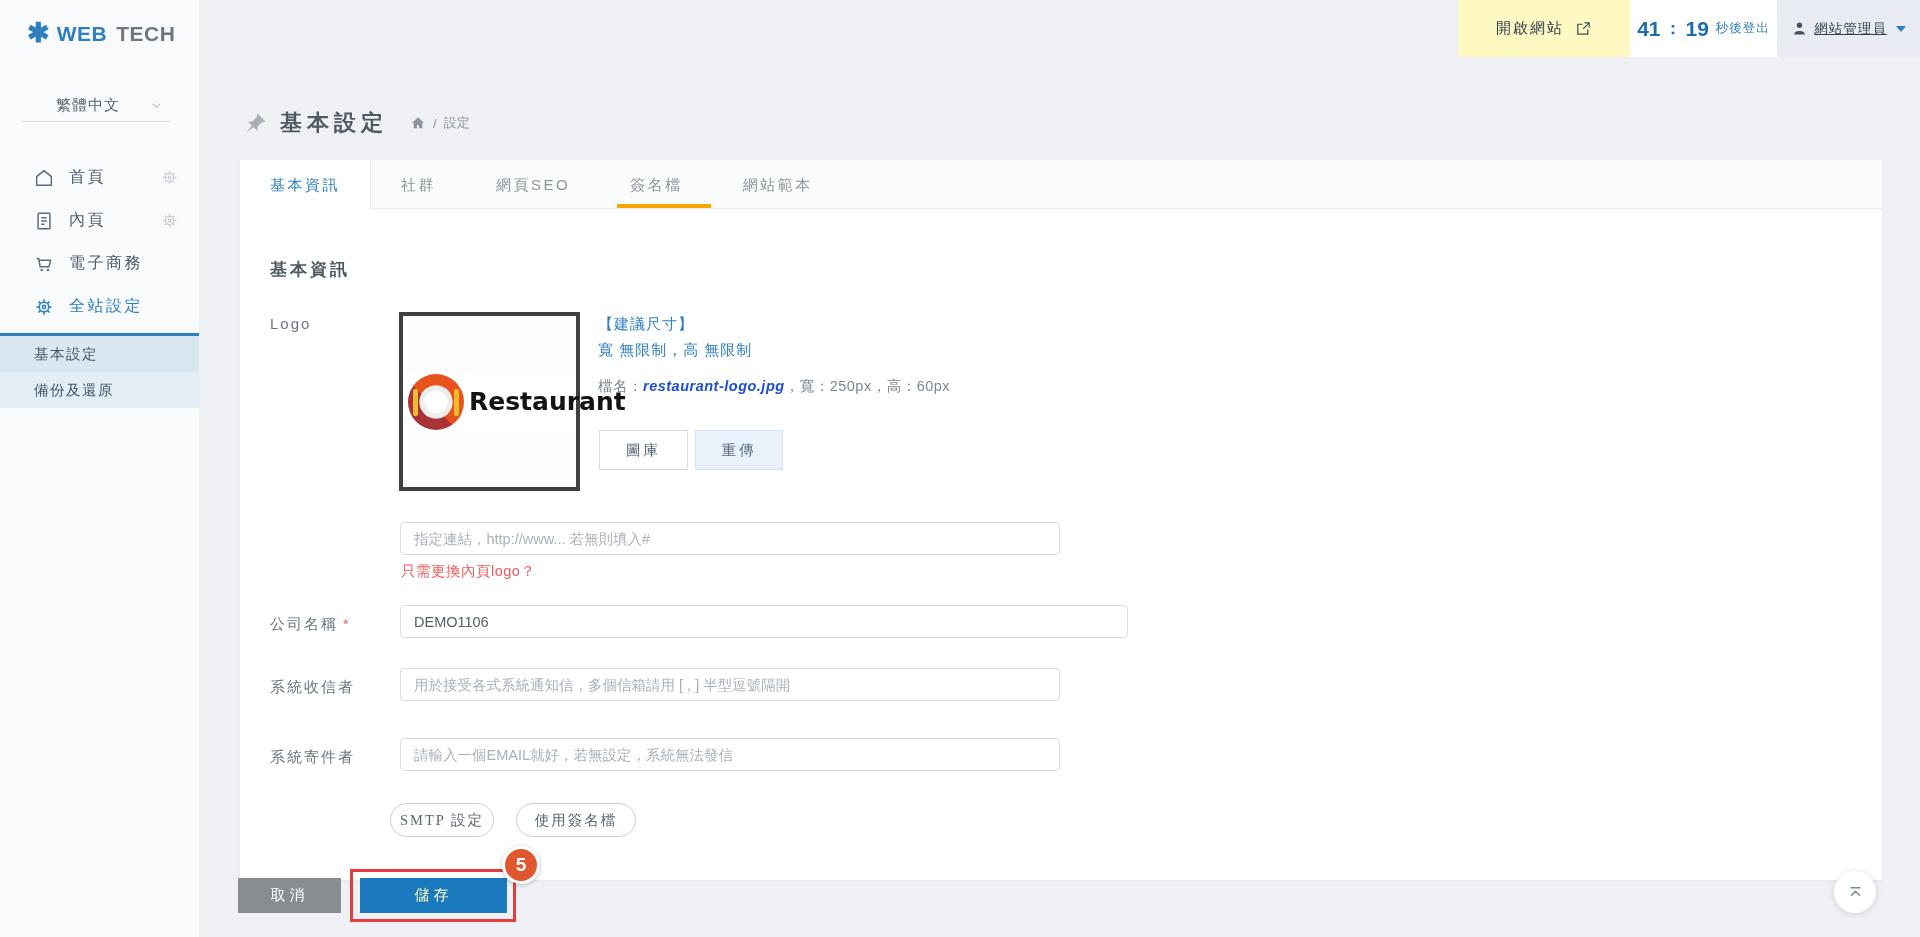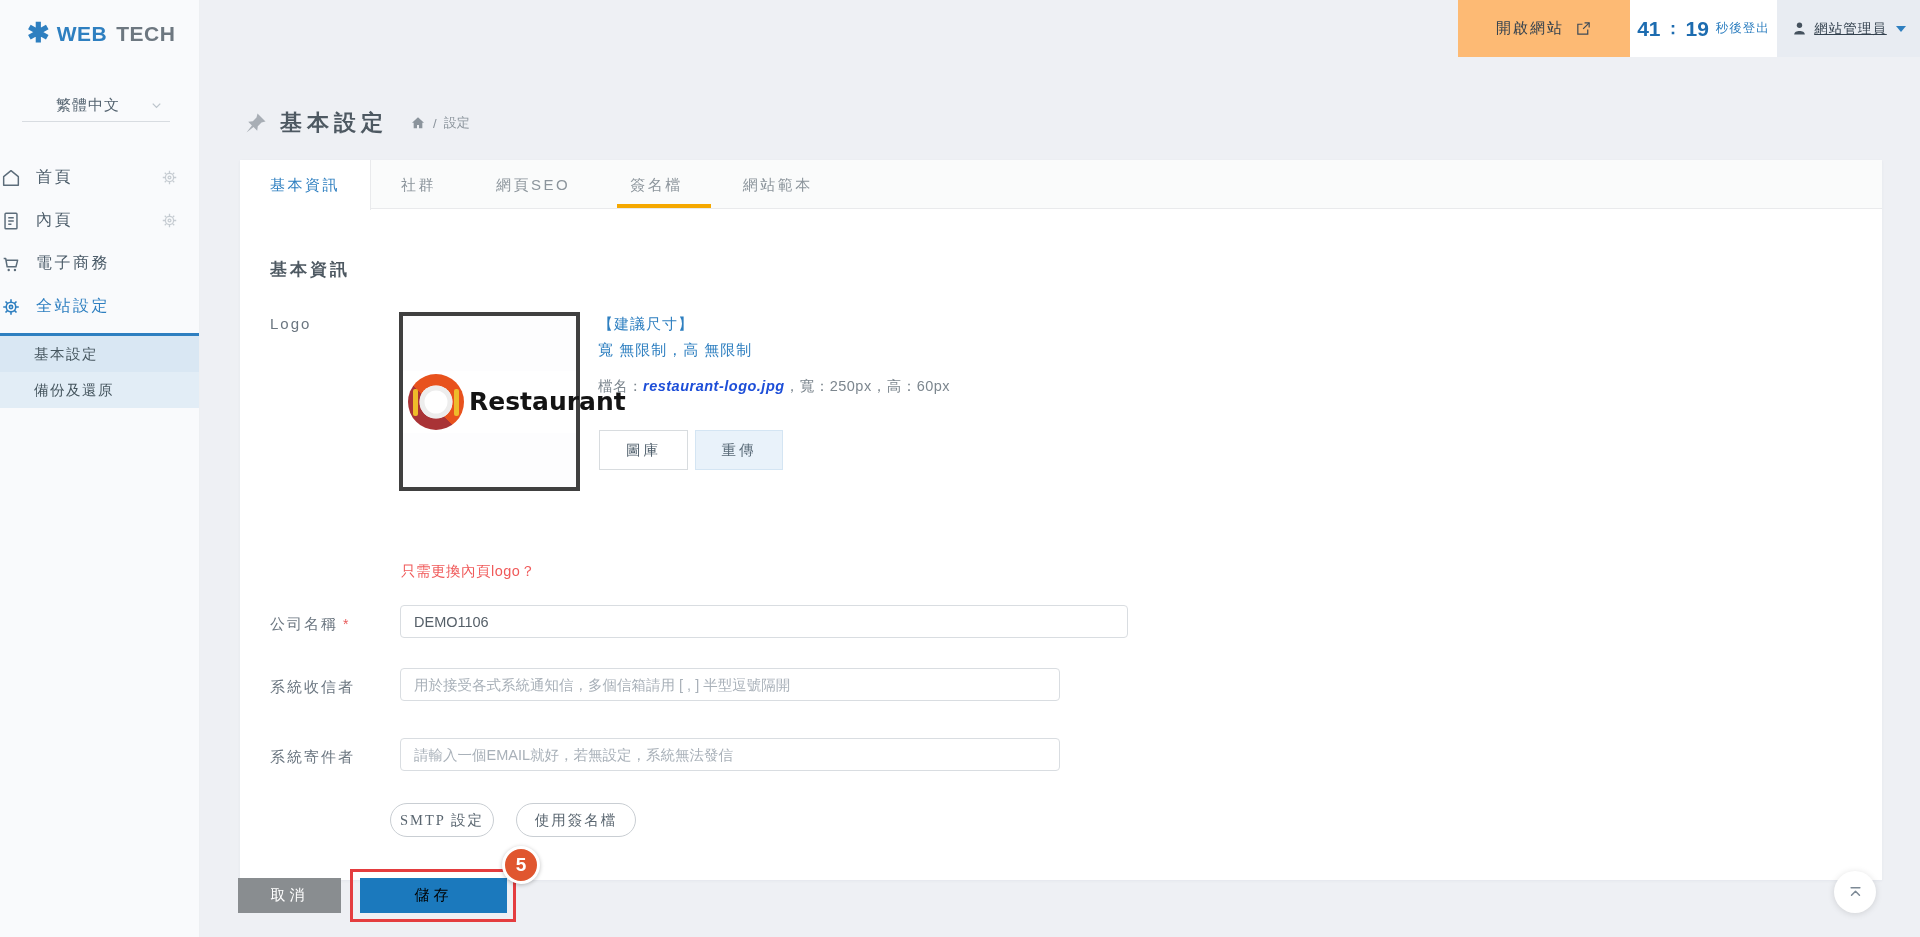--- a/index.html
+++ b/index.html
@@ -8,31 +8,31 @@
   .app { position:relative; width:1920px; height:937px; background:#eef0f4; overflow:hidden; }
 
   
   .sidebar { position:absolute; left:0; top:0; width:200px; height:937px; background:#f9fafc; border-right:1px solid #edeff2; }
   .brand { position:absolute; left:27px; top:20px; display:flex; align-items:center; gap:7px; }
   .brand-star { color:#2e7fc0; font-size:27px; line-height:1; font-weight:bold; }
   .brand-web { color:#2e7fc0; font-size:21px; font-weight:bold; letter-spacing:0.5px; }
   .brand-tech { color:#6d7780; font-size:21px; font-weight:bold; letter-spacing:0.5px; margin-left:2px; }
   .lang { position:absolute; left:22px; top:90px; width:148px; height:32px; border-bottom:1px solid #d8dce1; display:flex; align-items:center; justify-content:space-between; padding:0 6px 0 34px; color:#53626f; font-size:15px; letter-spacing:1px; cursor:pointer; }
   .menu { position:absolute; left:0; top:156px; width:100%; }
-  .menu-item { position:relative; height:43px; display:flex; align-items:center; color:#4b5b68; font-size:16px; letter-spacing:2.5px; cursor:pointer; }
+  .menu-item { position:relative; height:43px; display:flex; align-items:center; padding-left:33px; color:#4b5b68; font-size:16px; letter-spacing:2.5px; cursor:pointer; }
   .menu-item .mi-icon { width:22px; height:22px; margin-right:14px; display:inline-flex; }
   .menu-item.active { color:#2e7fc0; }
   .mi-gear { position:absolute; right:20px; top:12px; width:19px; height:19px; }
   .submenu { margin-top:5px; border-top:3px solid #2e7fc0; }
   .submenu-item { height:36px; line-height:36px; padding-left:34px; font-size:14.5px; letter-spacing:1.5px; color:#46565f; cursor:pointer; }
   .submenu-item.active { background:#d9e7f3; }
   .submenu-item.plain { background:#e2edf6; }
 
   
-  .open-site { position:absolute; left:1458px; top:0; width:172px; height:57px; background:#fdba74; display:flex; align-items:center; justify-content:center; gap:11px; color:#33414e; font-size:15px; letter-spacing:2px; cursor:pointer; }
+  .open-site { position:absolute; left:1458px; top:0; width:172px; height:57px; background:#fef9c3; display:flex; align-items:center; justify-content:center; gap:11px; color:#33414e; font-size:15px; letter-spacing:2px; cursor:pointer; }
   .timer-box { position:absolute; left:1630px; top:0; width:147px; height:57px; background:#ffffff; display:flex; align-items:center; justify-content:center; gap:3px; }
   .timer-num { color:#1d6cb0; font-size:21px; font-weight:bold; }
   .timer-sep { color:#1d6cb0; font-size:17px; font-weight:bold; margin:0 1px; }
   .timer-suffix { color:#2e7fc0; font-size:12.5px; margin-left:4px; letter-spacing:1px; }
   .user-box { position:absolute; left:1777px; top:0; width:143px; height:57px; background:#e8ecf2; display:flex; align-items:center; justify-content:center; gap:6px; color:#33414e; font-size:13.5px; letter-spacing:1px; cursor:pointer;text-decoration:underline; }
   .caret-down { width:0; height:0; border-left:5px solid transparent; border-right:5px solid transparent; border-top:6px solid #2e7fc0; margin-left:3px; }
 
   
   .page-head { position:absolute; left:244px; top:108px; display:flex; align-items:center; }
   .pin-icon { width:24px; height:24px; margin-right:12px; }
@@ -74,21 +74,21 @@
   .receiver-input { position:absolute; left:160px; top:508px; width:660px; }
   .sender-input { position:absolute; left:160px; top:578px; width:660px; }
 
   .pill { position:absolute; height:34px; background:#ffffff; border:1px solid #c9ced3; border-radius:17px; color:#5a6670; font-size:14.5px; letter-spacing:2px; cursor:pointer; font-family:inherit; }
   .pill-smtp { left:150px; top:643px; width:104px;font-family:Liberation Serif, serif; }
   .pill-sign { left:276px; top:643px; width:120px; }
 
   
   .btn-cancel { position:absolute; left:238px; top:878px; width:103px; height:35px; background:#898d90; border:none; color:#ffffff; font-size:15px; letter-spacing:4px; cursor:pointer; font-family:inherit; }
   .annot-rect { position:absolute; left:350px; top:869px; width:166px; height:53px; border:3px solid #e43d3f; background:transparent; }
-  .btn-save { position:absolute; left:360px; top:878px; width:147px; height:35px; background:#1b79bd; border:none; color:#000000; font-size:15px; letter-spacing:4px; cursor:pointer; font-family:inherit; }
+  .btn-save { position:absolute; left:360px; top:878px; width:147px; height:35px; background:#1b79bd; border:none; color:#fef9c3; font-size:15px; letter-spacing:4px; cursor:pointer; font-family:inherit; }
   .annot-badge { position:absolute; left:502px; top:846px; width:38px; height:38px; border-radius:50%; background:#e0562f; border:3px solid #ffffff; box-shadow:0 1px 4px rgba(0,0,0,0.25); color:#ffffff; font-size:19px; font-weight:bold; display:flex; align-items:center; justify-content:center; }
 
   .scroll-top { position:absolute; left:1834px; top:871px; width:42px; height:42px; border-radius:50%; background:#ffffff; box-shadow:0 1px 7px rgba(0,0,0,0.13); display:flex; align-items:center; justify-content:center; cursor:pointer; }
   .scroll-top svg { width:19px; height:19px; }
 </style>
 </head>
 <body>
 
 <div class="app">
 
@@ -225,20 +225,21 @@
       </div>
     </div>
     <div class="suggest-title">【建議尺寸】</div>
     <div class="suggest-detail">寬 無限制，高 無限制</div>
     <div class="file-line">
       <span>檔名：</span><span class="file-name">restaurant-logo.jpg</span><span>，寬：250px，高：60px</span>
     </div>
     <button class="btn-gallery">圖庫</button>
     <button class="btn-reupload">重傳</button>
 
+    <input class="tinput link-input" placeholder="指定連結，http://www... 若無則填入#" style="">
     <div class="red-link">只需更換內頁logo？</div>
 
     <div class="flabel" style="top:455px;">
       <span>公司名稱</span><span class="req">*</span>
     </div>
     <input class="tinput company-input" value="DEMO1106" style="">
 
     <div class="flabel" style="top:518px;">系統收信者</div>
     <input class="tinput receiver-input" placeholder="用於接受各式系統通知信，多個信箱請用 [ , ] 半型逗號隔開" style="">
 

